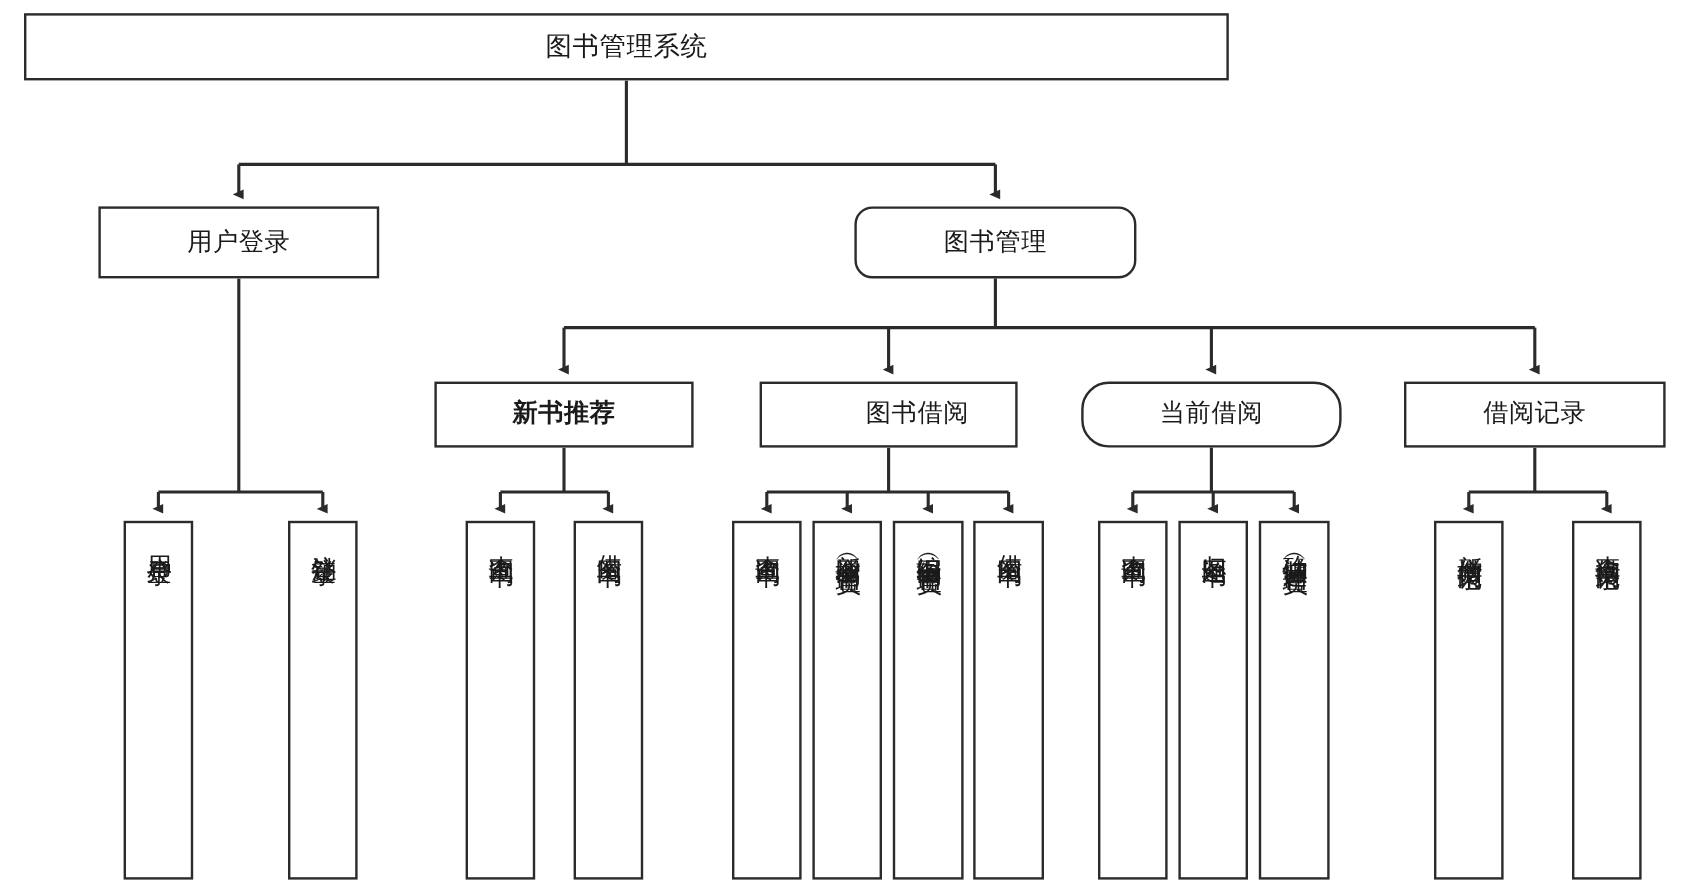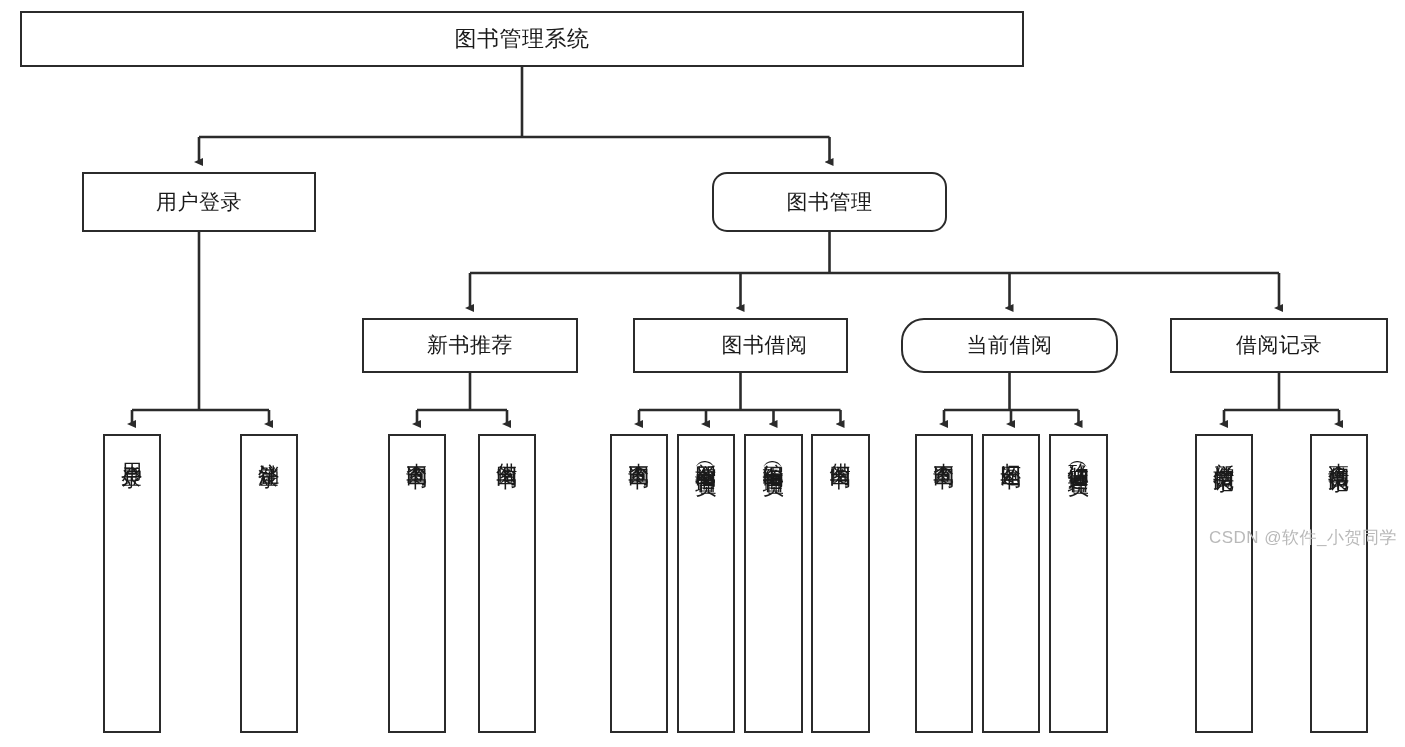--- a/index.html
+++ b/index.html
@@ -117,21 +117,21 @@
   <div id="node-layer">
       <div class="node h root" style="left: 20px; top: 11px; width: 1004px; height: 56px;">
         <span class="label">图书管理系统</span>
       </div>
       <div class="node h lvl2" style="left: 82px; top: 172px; width: 234px; height: 60px;">
         <span class="label">用户登录</span>
       </div>
       <div class="node h lvl2" style="left: 712px; top: 172px; width: 235px; height: 60px; border-radius: 15px;">
         <span class="label">图书管理</span>
       </div>
-      <div class="node h lvl3" style="left: 362px; top: 318px; width: 216px; height: 55px;">
+      <div class="node h lvl3" style="left: 362px; top: 318px; width: 216px; height: 55px; font-weight: bold;">
         <span class="label">新书推荐</span>
       </div>
       <div class="node h lvl3" style="left: 633px; top: 318px; width: 215px; height: 55px; padding-left: 48px;">
         <span class="label">图书借阅</span>
       </div>
       <div class="node h lvl3" style="left: 901px; top: 318px; width: 217px; height: 55px; border-radius: 23px;">
         <span class="label">当前借阅</span>
       </div>
       <div class="node h lvl3" style="left: 1170px; top: 318px; width: 218px; height: 55px;">
         <span class="label">借阅记录</span>
@@ -170,14 +170,13 @@
         <span class="label">确认归还（管理员）</span>
       </div>
       <div class="node v leaf" style="left: 1195px; top: 434px; width: 58px; height: 299px;">
         <span class="label">新增借阅记录</span>
       </div>
       <div class="node v leaf" style="left: 1310px; top: 434px; width: 58px; height: 299px;">
         <span class="label">查询借阅记录</span>
       </div>
     </div>
 
-  <div id="watermark">CSDN @软件_小贺同学</div>
 </div>
 
 </body></html>

